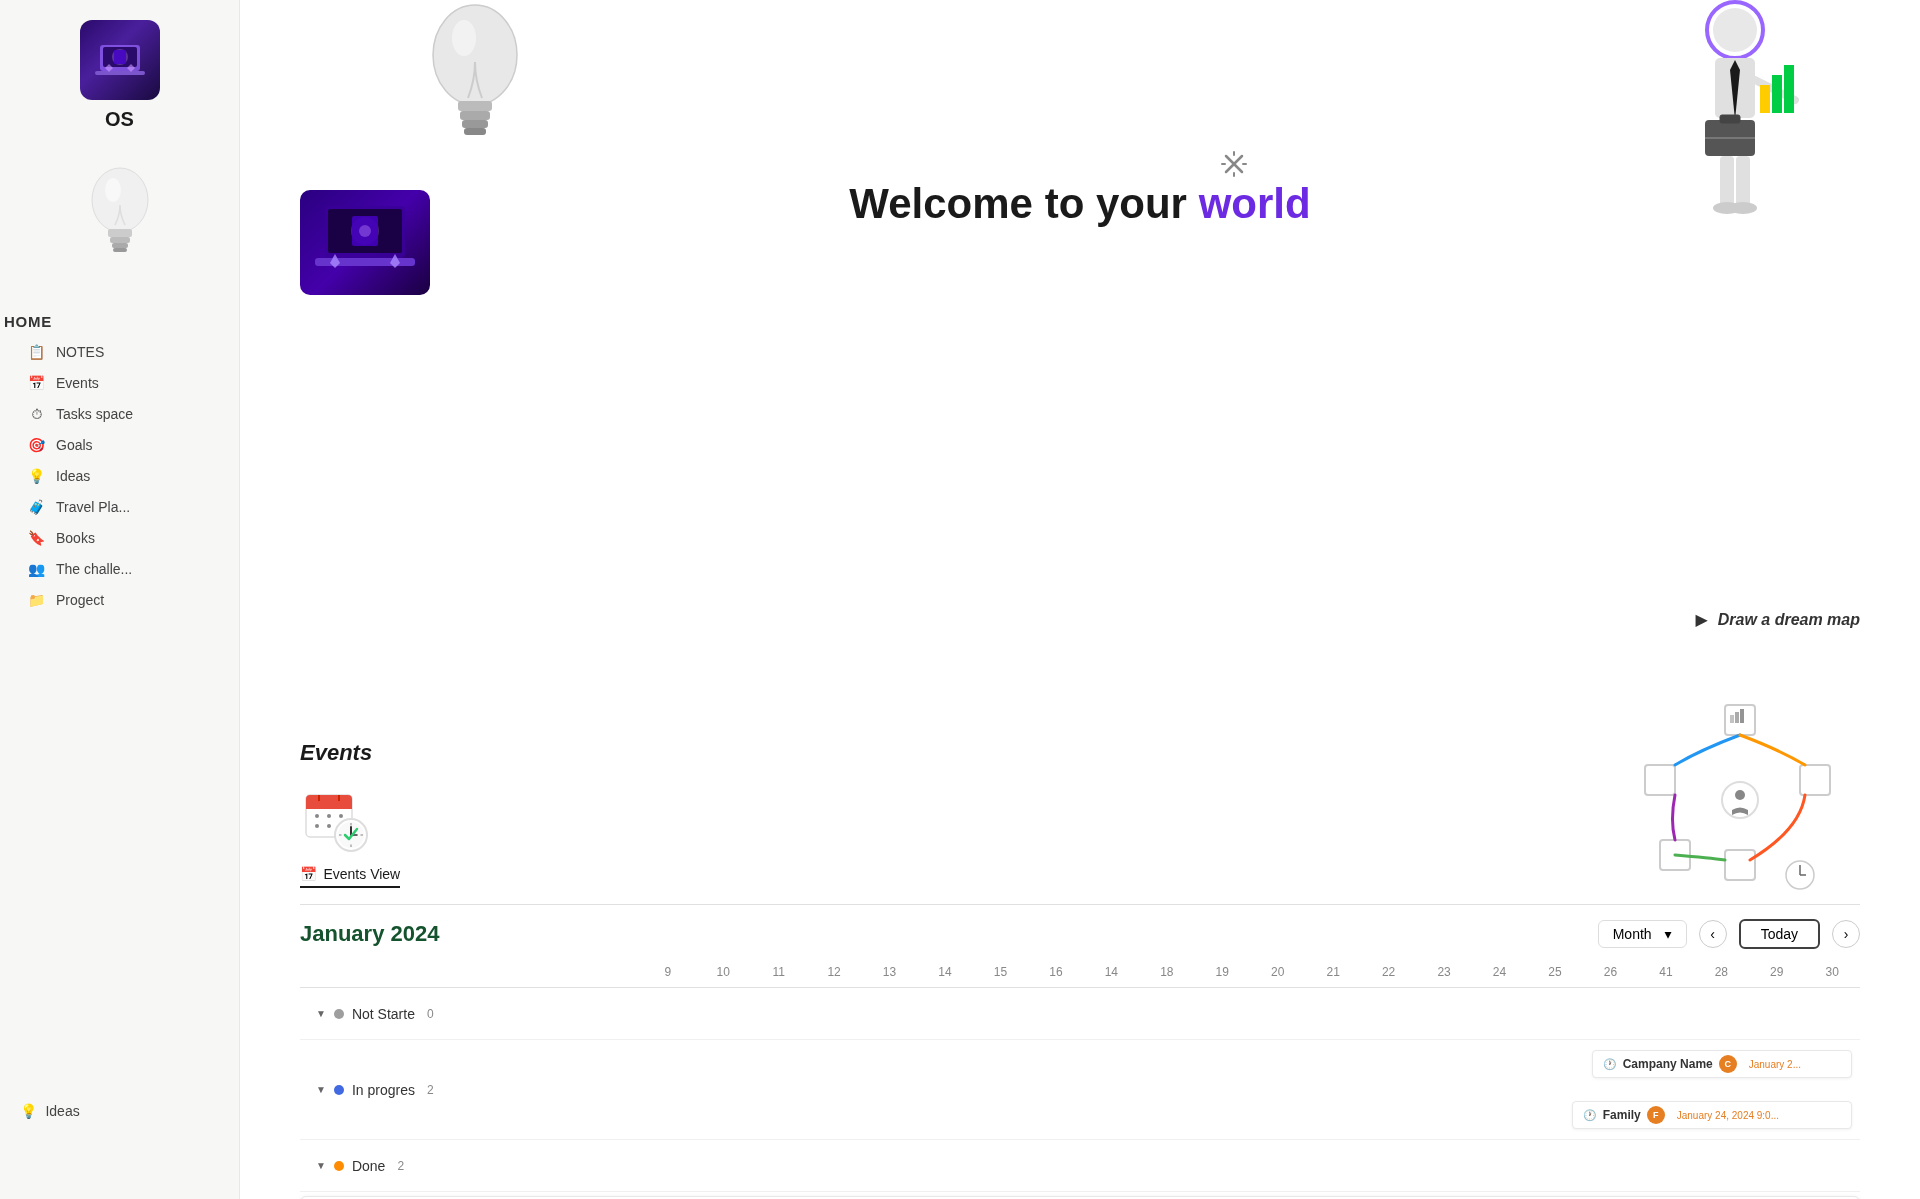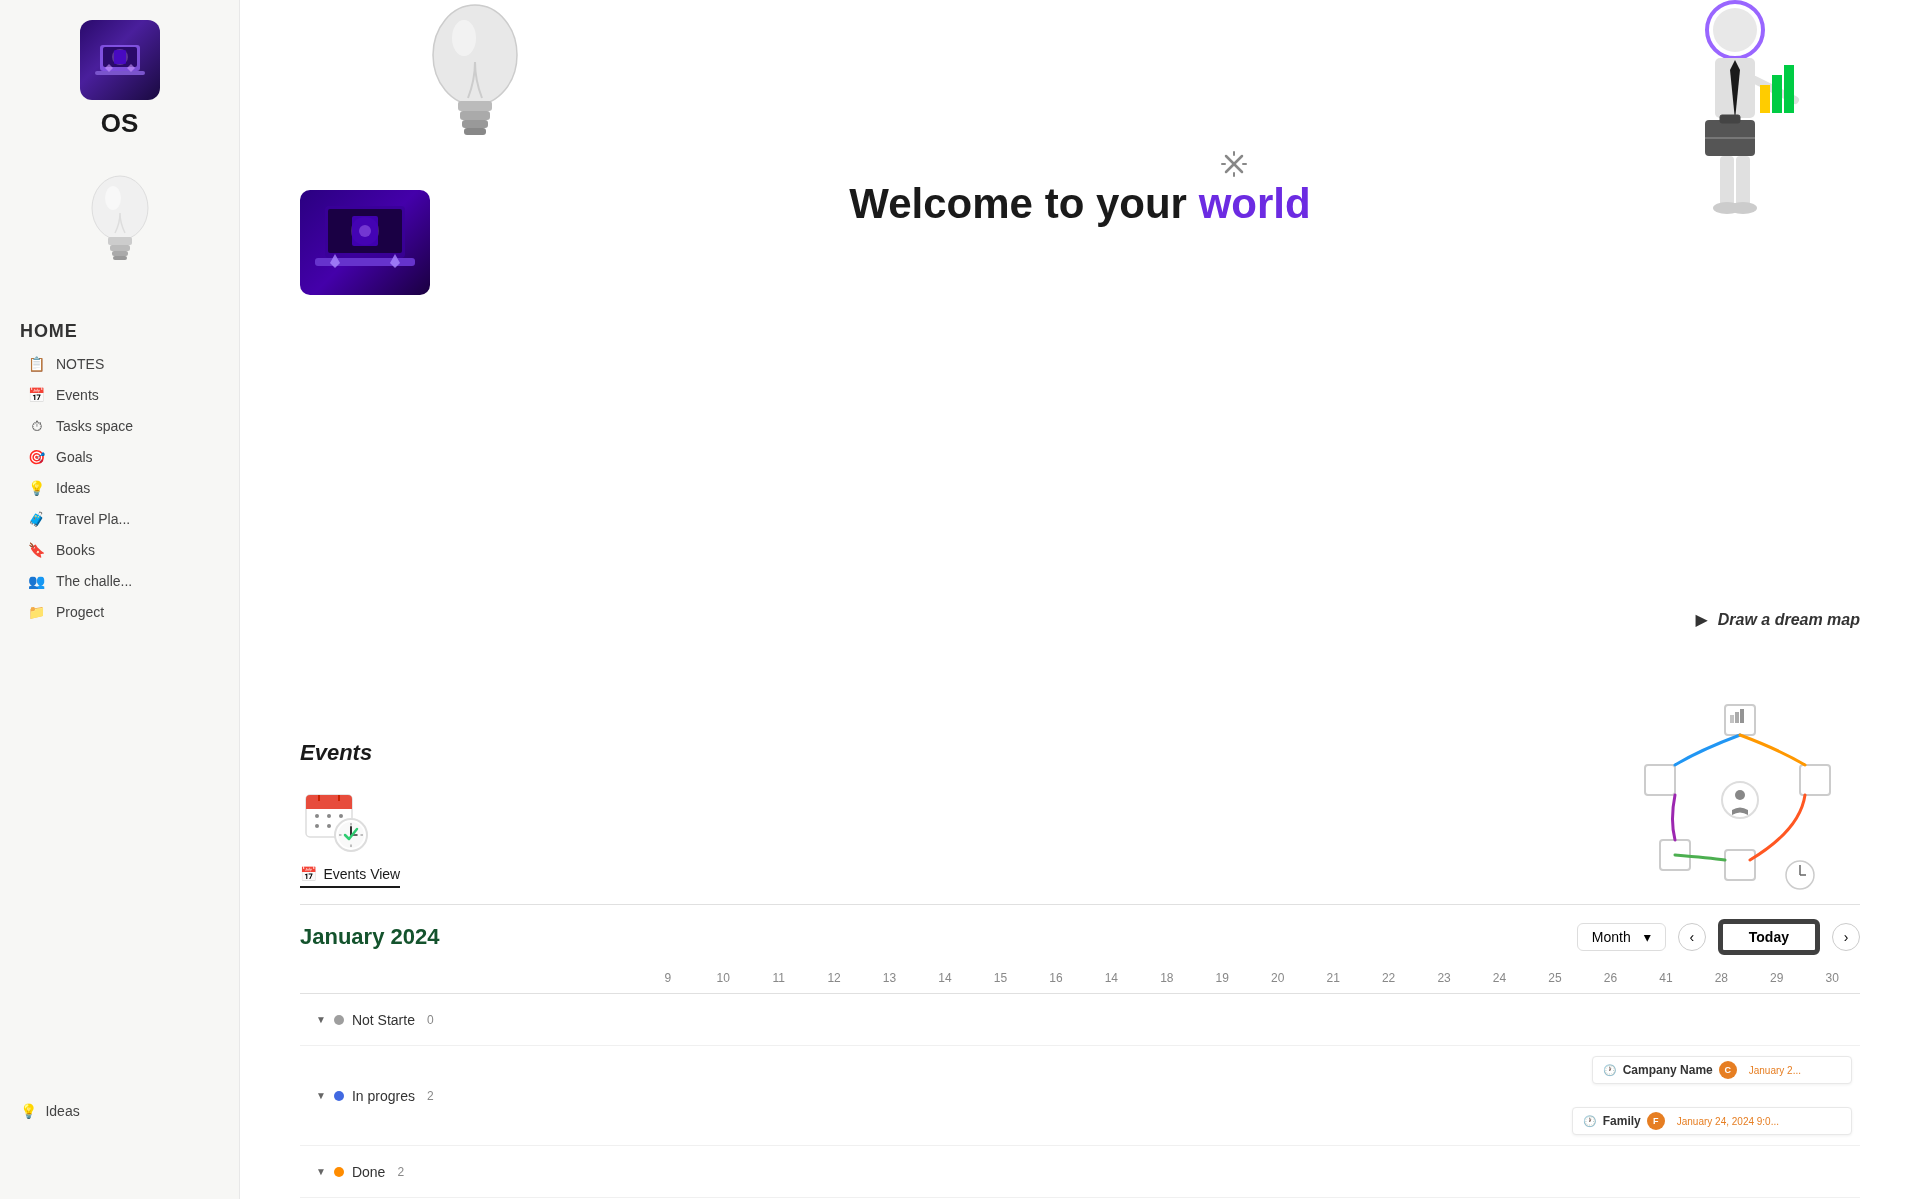--- a/index.html
+++ b/index.html
@@ -29,21 +29,21 @@
       background: linear-gradient(135deg, #2a0a6b 0%, #4a1f9c 40%, #1a0a40 100%);
       border-radius: 12px;
       display: flex;
       align-items: center;
       justify-content: center;
     }
     .sidebar-logo-img svg {
       width: 60px; height: 60px;
     }
     .sidebar-title {
-      font-size: 26px;
+      font-size: 20px;
       font-weight: 800;
       color: #1a1a1a;
       text-align: center;
       margin-bottom: 24px;
       padding: 0 20px;
     }
     .sidebar-item {
       display: flex;
       align-items: center;
       gap: 10px;
@@ -170,27 +170,27 @@
     .nav-btn {
       width: 28px; height: 28px;
       border-radius: 50%;
       border: 1px solid #ccc;
       background: #fff;
       cursor: pointer;
       display: flex; align-items: center; justify-content: center;
       font-size: 14px;
     }
     .today-btn {
-      padding: 5px 26px;
-      border: 5px solid #404040;
+      padding: 5px 20px;
+      border: 2px solid #404040;
       border-radius: 6px;
       cursor: pointer;
       font-size: 14px;
       background: #fff;
-      font-weight: 700;
+      font-weight: 400;
     }
 
     
     .calendar-days-row {
       display: flex;
       border-bottom: 1px solid #e0e0e0;
       padding: 6px 0;
     }
     .calendar-row-label {
       width: 340px;
@@ -287,24 +287,24 @@
       display: flex;
       align-items: center;
       gap: 12px;
       font-size: 13px;
       box-shadow: 0 1px 4px rgba(0,0,0,0.08);
       margin-top: 4px;
     }
 
     
     .home-label {
-      font-size: 18px;
+      font-size: 15px;
       font-weight: 800;
       color: #333;
-      padding: 16px 20px 6px;
+      padding: 16px 4px 6px;
       text-transform: uppercase;
       letter-spacing: 0.05em;
     }
   </style>
 </head>
 <body>
 
 <div class="sidebar">
 
   <div style="display:flex;justify-content:center;margin-bottom:8px;">

